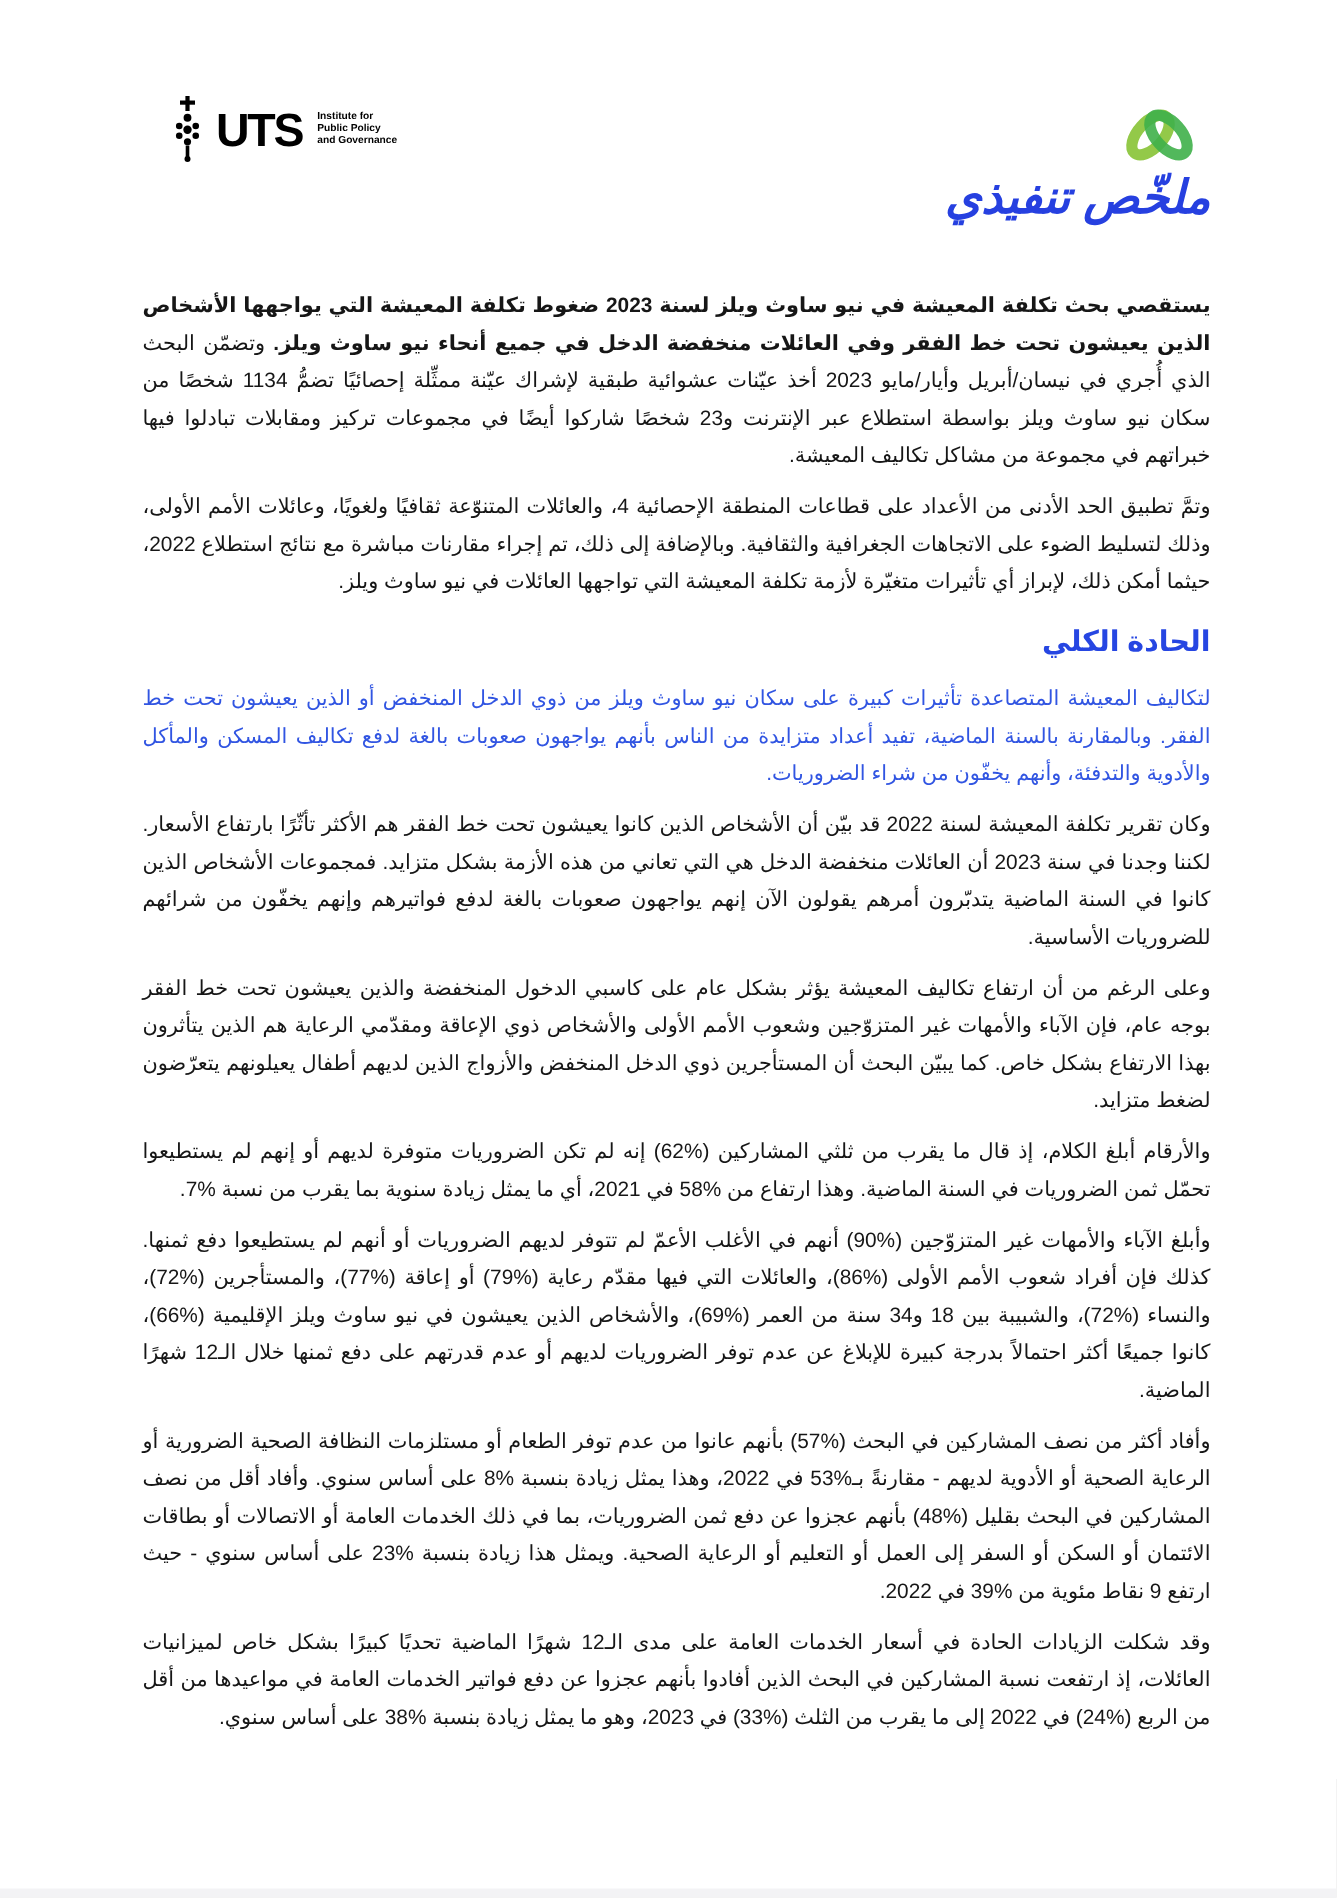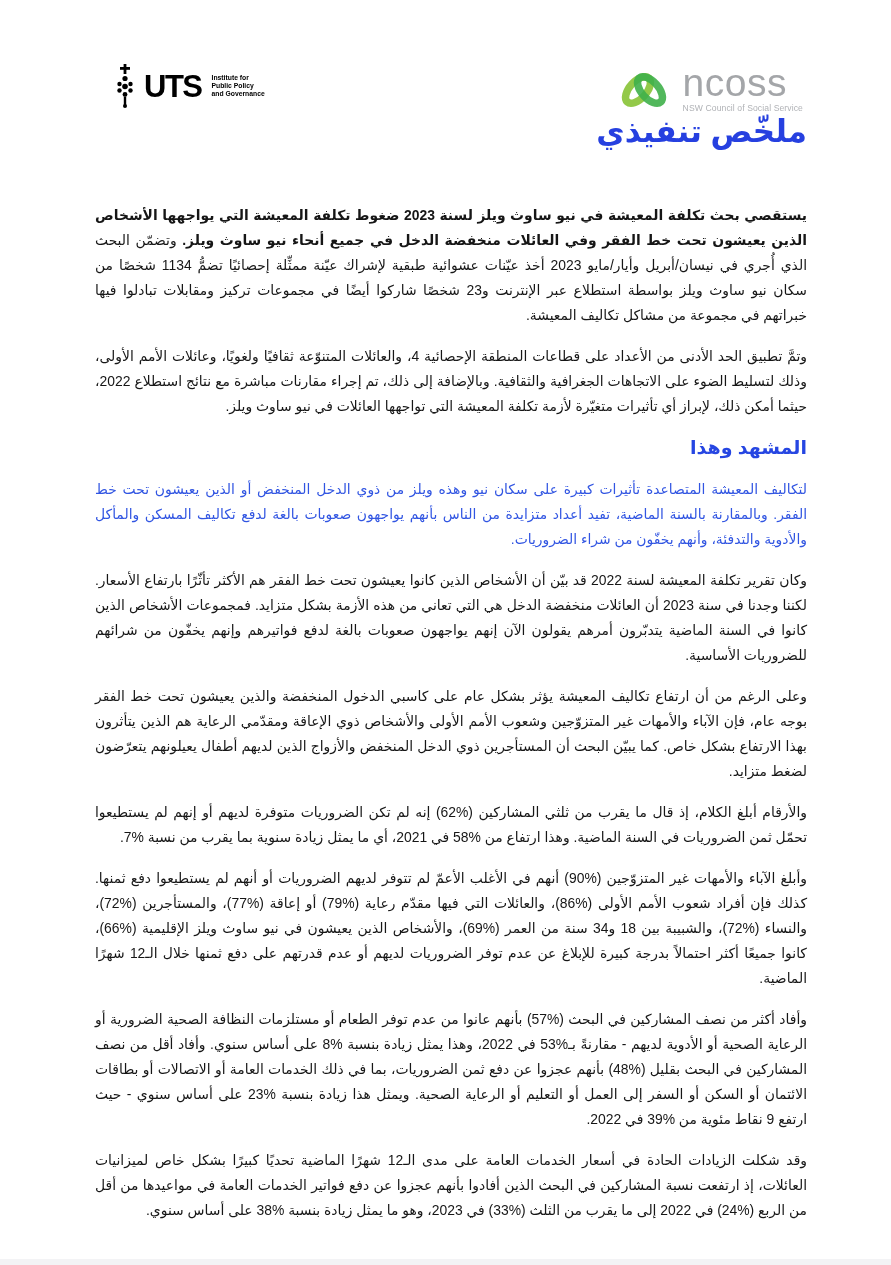--- a/index.html
+++ b/index.html
@@ -14,28 +14,28 @@
   .uts-tag{display:flex;flex-direction:column;justify-content:center;margin-left:3px;}
   .uts-tag span{font-size:6.8px;font-weight:bold;color:#000;line-height:8.2px;white-space:nowrap;}
   .ncoss-logo{position:absolute;right:88px;top:66px;display:flex;align-items:flex-start;gap:9px;}
   .ncoss-mark{width:58px;height:48px;flex:0 0 auto;}
   .ncoss-text{display:flex;flex-direction:column;}
   .ncoss-word{font-size:39px;line-height:34px;color:#a4a6a9;letter-spacing:0.5px;font-weight:400;}
   .ncoss-tag{font-size:8.6px;color:#b0b2b6;margin-top:3px;letter-spacing:0.1px;white-space:nowrap;}
   
   .doc-title{
     position:absolute;top:110px;right:84px;left:95px;direction:rtl;text-align:right;
-    font-size:31px;font-weight:bold;color:#2640e0;line-height:1.4;
+    font-size:31px;font-weight:bold;color:#2640e0;line-height:1.4;font-style:italic;
   }
   
   .content{
     position:absolute;top:187px;right:84px;left:95px;direction:rtl;text-align:justify;
     font-size:13.9px;line-height:25px;
   }
-  .content p{margin:16px 0 9px 0;}
+  .content p{margin:4px 0 9px 0;}
   .content p.intro strong{font-weight:bold;}
   h2.section-heading{
     color:#2646e2;font-size:19px;font-weight:bold;margin:17px 0 11px 0;text-align:right;line-height:1.3;
   }
   p.lede{color:#3155e2;}
   .bottom-strip{position:absolute;left:0;right:0;bottom:0;height:6px;background:#f3f3f5;}
 </style>
 </head>
 <body>
 
@@ -65,36 +65,32 @@
     </span>
   </div>
 
   <div class="ncoss-logo">
     <svg class="ncoss-mark" viewBox="0 0 58 48" aria-hidden="true">
       <g fill="none" stroke-linecap="round">
         <ellipse cx="22" cy="24" rx="16" ry="8.5" stroke="#8dc63f" stroke-width="7.5" transform="rotate(-48 22 24)" opacity="0.95"></ellipse>
         <ellipse cx="34" cy="24" rx="16" ry="8.5" stroke="#3fb04a" stroke-width="7.5" transform="rotate(48 34 24)" opacity="0.9"></ellipse>
       </g>
     </svg>
-    <div class="ncoss-text">
-      <span class="ncoss-word">ncoss</span>
-      <span class="ncoss-tag">NSW Council of Social Service</span>
-    </div>
   </div>
 
   <div class="doc-title" dir="rtl">ملخّص تنفيذي</div>
 
   <main class="content">
     <p class="intro"><strong>يستقصي بحث تكلفة المعيشة في نيو ساوث ويلز لسنة 2023 ضغوط تكلفة المعيشة التي يواجهها الأشخاص الذين يعيشون تحت خط الفقر وفي العائلات منخفضة الدخل في جميع أنحاء نيو ساوث ويلز.</strong><span> وتضمّن البحث الذي أُجري في نيسان/أبريل وأيار/مايو 2023 أخذ عيّنات عشوائية طبقية لإشراك عيّنة ممثِّلة إحصائيًا تضمُّ 1134 شخصًا من سكان نيو ساوث ويلز بواسطة استطلاع عبر الإنترنت و23 شخصًا شاركوا أيضًا في مجموعات تركيز ومقابلات تبادلوا فيها خبراتهم في مجموعة من مشاكل تكاليف المعيشة.</span></p>
 
     <p>وتمَّ تطبيق الحد الأدنى من الأعداد على قطاعات المنطقة الإحصائية 4، والعائلات المتنوّعة ثقافيًا ولغويًا، وعائلات الأمم الأولى، وذلك لتسليط الضوء على الاتجاهات الجغرافية والثقافية. وبالإضافة إلى ذلك، تم إجراء مقارنات مباشرة مع نتائج استطلاع 2022، حيثما أمكن ذلك، لإبراز أي تأثيرات متغيّرة لأزمة تكلفة المعيشة التي تواجهها العائلات في نيو ساوث ويلز.</p>
 
-    <h2 class="section-heading">المشهد وهذا</h2>
+    <h2 class="section-heading">الحادة الكلي</h2>
 
-    <p class="lede">لتكاليف المعيشة المتصاعدة تأثيرات كبيرة على سكان نيو وهذه ويلز من ذوي الدخل المنخفض أو الذين يعيشون تحت خط الفقر. وبالمقارنة بالسنة الماضية، تفيد أعداد متزايدة من الناس بأنهم يواجهون صعوبات بالغة لدفع تكاليف المسكن والمأكل والأدوية والتدفئة، وأنهم يخفّون من شراء الضروريات.</p>
+    <p class="lede">لتكاليف المعيشة المتصاعدة تأثيرات كبيرة على سكان نيو ساوث ويلز من ذوي الدخل المنخفض أو الذين يعيشون تحت خط الفقر. وبالمقارنة بالسنة الماضية، تفيد أعداد متزايدة من الناس بأنهم يواجهون صعوبات بالغة لدفع تكاليف المسكن والمأكل والأدوية والتدفئة، وأنهم يخفّون من شراء الضروريات.</p>
 
     <p>وكان تقرير تكلفة المعيشة لسنة 2022 قد بيّن أن الأشخاص الذين كانوا يعيشون تحت خط الفقر هم الأكثر تأثّرًا بارتفاع الأسعار. لكننا وجدنا في سنة 2023 أن العائلات منخفضة الدخل هي التي تعاني من هذه الأزمة بشكل متزايد. فمجموعات الأشخاص الذين كانوا في السنة الماضية يتدبّرون أمرهم يقولون الآن إنهم يواجهون صعوبات بالغة لدفع فواتيرهم وإنهم يخفّون من شرائهم للضروريات الأساسية.</p>
     <p>وعلى الرغم من أن ارتفاع تكاليف المعيشة يؤثر بشكل عام على كاسبي الدخول المنخفضة والذين يعيشون تحت خط الفقر بوجه عام، فإن الآباء والأمهات غير المتزوّجين وشعوب الأمم الأولى والأشخاص ذوي الإعاقة ومقدّمي الرعاية هم الذين يتأثرون بهذا الارتفاع بشكل خاص. كما يبيّن البحث أن المستأجرين ذوي الدخل المنخفض والأزواج الذين لديهم أطفال يعيلونهم يتعرّضون لضغط متزايد.</p>
     <p>والأرقام أبلغ الكلام، إذ قال ما يقرب من ثلثي المشاركين (%62) إنه لم تكن الضروريات متوفرة لديهم أو إنهم لم يستطيعوا تحمّل ثمن الضروريات في السنة الماضية. وهذا ارتفاع من %58 في 2021، أي ما يمثل زيادة سنوية بما يقرب من نسبة %7.</p>
     <p>وأبلغ الآباء والأمهات غير المتزوّجين (%90) أنهم في الأغلب الأعمّ لم تتوفر لديهم الضروريات أو أنهم لم يستطيعوا دفع ثمنها. كذلك فإن أفراد شعوب الأمم الأولى (%86)، والعائلات التي فيها مقدّم رعاية (%79) أو إعاقة (%77)، والمستأجرين (%72)، والنساء (%72)، والشبيبة بين 18 و34 سنة من العمر (%69)، والأشخاص الذين يعيشون في نيو ساوث ويلز الإقليمية (%66)، كانوا جميعًا أكثر احتمالاً بدرجة كبيرة للإبلاغ عن عدم توفر الضروريات لديهم أو عدم قدرتهم على دفع ثمنها خلال الـ12 شهرًا الماضية.</p>
     <p>وأفاد أكثر من نصف المشاركين في البحث (%57) بأنهم عانوا من عدم توفر الطعام أو مستلزمات النظافة الصحية الضرورية أو الرعاية الصحية أو الأدوية لديهم - مقارنةً بـ%53 في 2022، وهذا يمثل زيادة بنسبة %8 على أساس سنوي. وأفاد أقل من نصف المشاركين في البحث بقليل (%48) بأنهم عجزوا عن دفع ثمن الضروريات، بما في ذلك الخدمات العامة أو الاتصالات أو بطاقات الائتمان أو السكن أو السفر إلى العمل أو التعليم أو الرعاية الصحية. ويمثل هذا زيادة بنسبة %23 على أساس سنوي - حيث ارتفع 9 نقاط مئوية من %39 في 2022.</p>
     <p>وقد شكلت الزيادات الحادة في أسعار الخدمات العامة على مدى الـ12 شهرًا الماضية تحديًا كبيرًا بشكل خاص لميزانيات العائلات، إذ ارتفعت نسبة المشاركين في البحث الذين أفادوا بأنهم عجزوا عن دفع فواتير الخدمات العامة في مواعيدها من أقل من الربع (%24) في 2022 إلى ما يقرب من الثلث (%33) في 2023، وهو ما يمثل زيادة بنسبة %38 على أساس سنوي.</p>
   </main>
 
   <div class="bottom-strip"></div>

